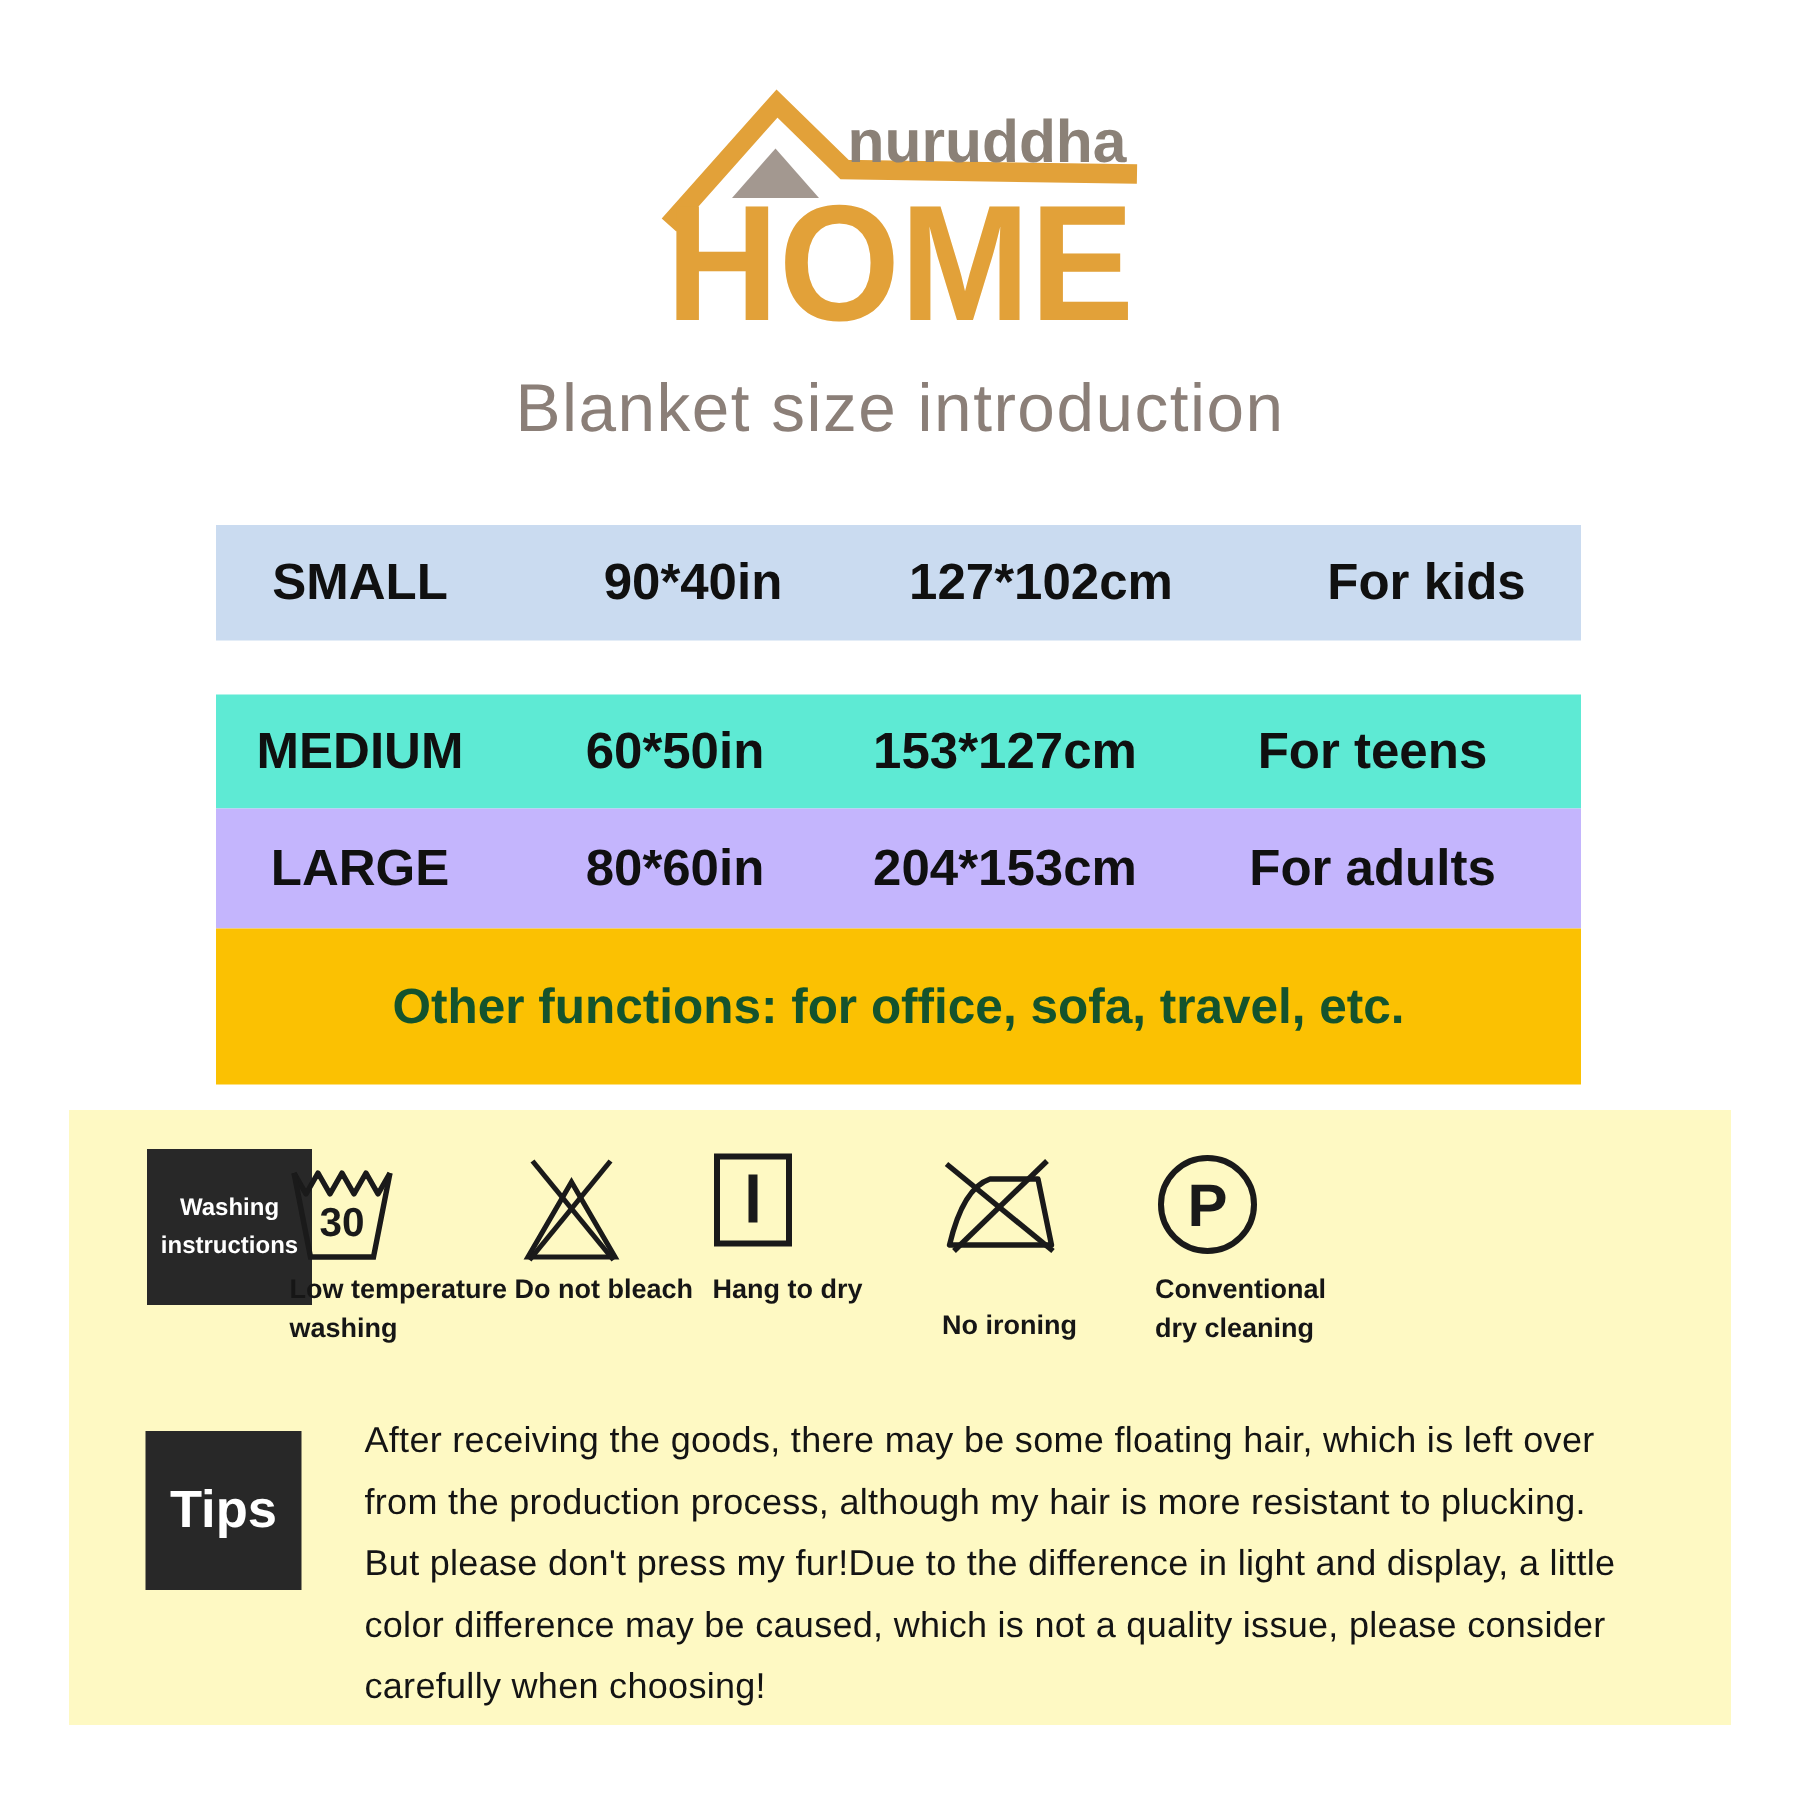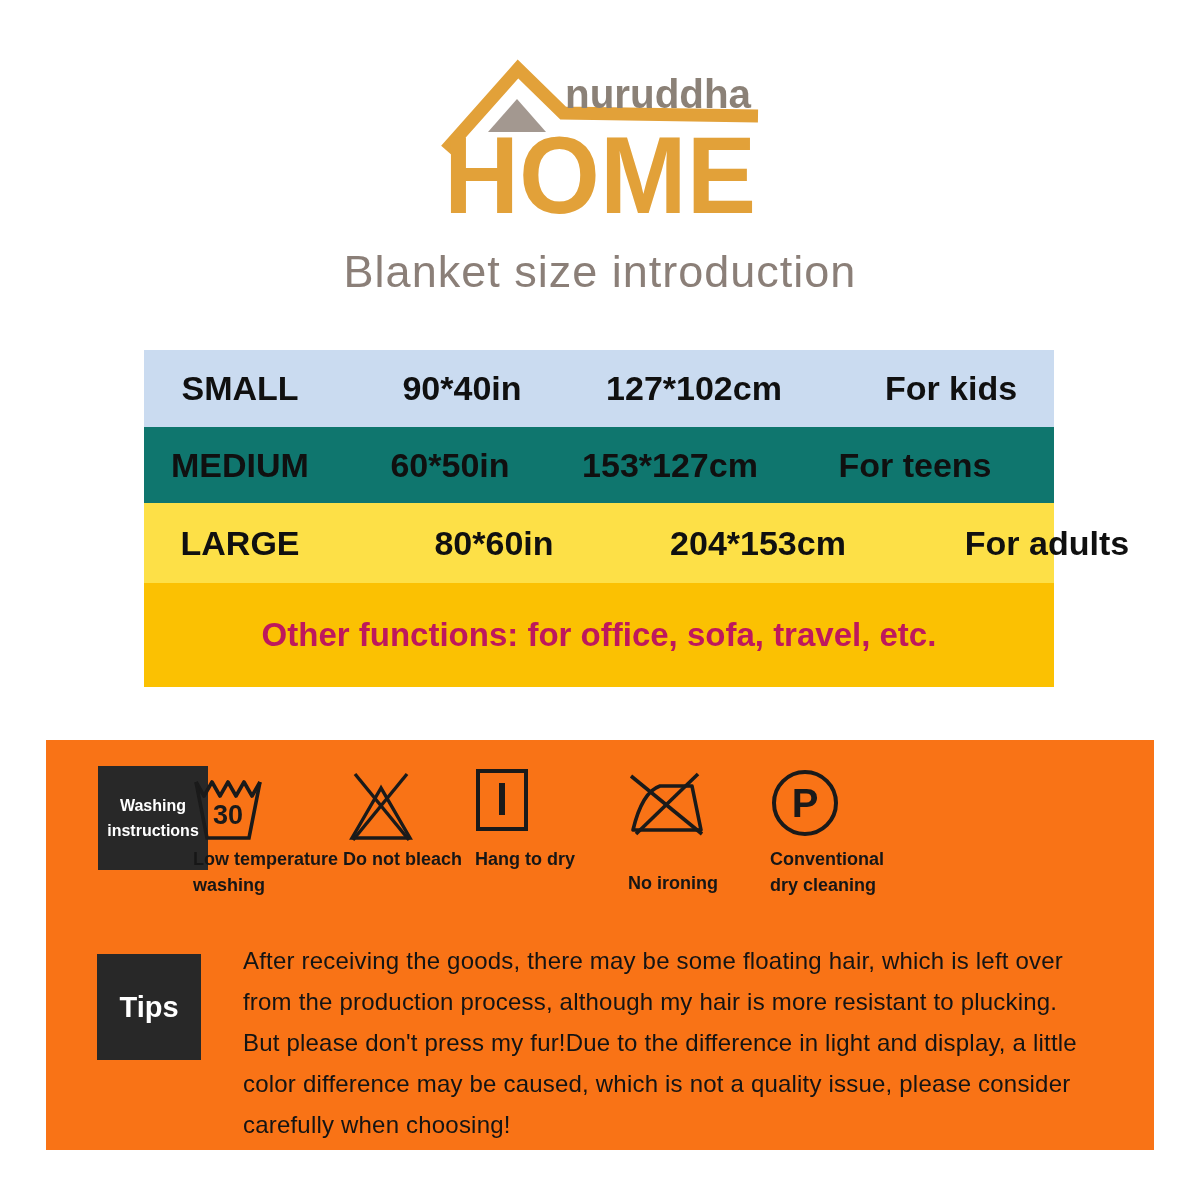--- a/index.html
+++ b/index.html
@@ -25,49 +25,49 @@
   }
 
   
   .size-table { position: absolute; left: 144px; top: 350px; width: 910px; }
   .size-row {
     display: grid;
     grid-template-columns: 192px 228px 212px 278px;
     align-items: center;
   }
   .size-row.r1 { height: 77px; background: #cadbf0; gap: 12px; }
-  .size-row.r2 { height: 76px; background: #0f766e; }
-  .size-row.r3 { height: 80px; background: #fde047; gap: 44px; }
+  .size-row.r2 { height: 76px; background: #5eead4; margin-top: 36px; }
+  .size-row.r3 { height: 80px; background: #c4b5fd; }
   .size-cell {
     text-align: center;
     font-size: 34px; font-weight: 700; color: #101010;
   }
   .other-banner {
     height: 104px; background: #fbc102;
     display: flex; align-items: center; justify-content: center;
-    font-size: 33px; font-weight: 700; color: #be185d;
+    font-size: 33px; font-weight: 700; color: #14532d;
   }
 
   
   .care-panel {
     position: absolute; left: 46px; top: 740px;
     width: 1108px; height: 410px;
-    background: #f97316;
+    background: #fef9c3;
   }
   .black-box {
     position: absolute;
     background: #282828; color: #ffffff;
     display: flex; flex-direction: column;
     align-items: center; justify-content: center;
     text-align: center;
   }
   .wash-box { left: 52px; top: 26px; width: 110px; height: 104px; }
   .wash-box .bx-line { font-size: 16px; font-weight: 700; line-height: 25px; }
   .tips-box { left: 51px; top: 214px; width: 104px; height: 106px; }
-  .tips-box .bx-line { font-size: 29px; font-weight: 700; }
+  .tips-box .bx-line { font-size: 35px; font-weight: 700; }
 
   .icon-group {
     position: absolute; top: 28px; width: 180px;
     display: flex; flex-direction: column; align-items: flex-start;
   }
   .icon-box { height: 78px; display: flex; align-items: flex-start; justify-content: center; }
   .icon-box svg { display: block; }
   .icon-label { font-size: 18px; font-weight: 700; color: #161616; line-height: 26px; white-space: nowrap; text-align: center; }
   .g1 { left: 147px; } .g2 { left: 297px; } .g3 { left: 429px; } .g4 { left: 582px; gap: 24px; } .g5 { left: 724px; }
 

